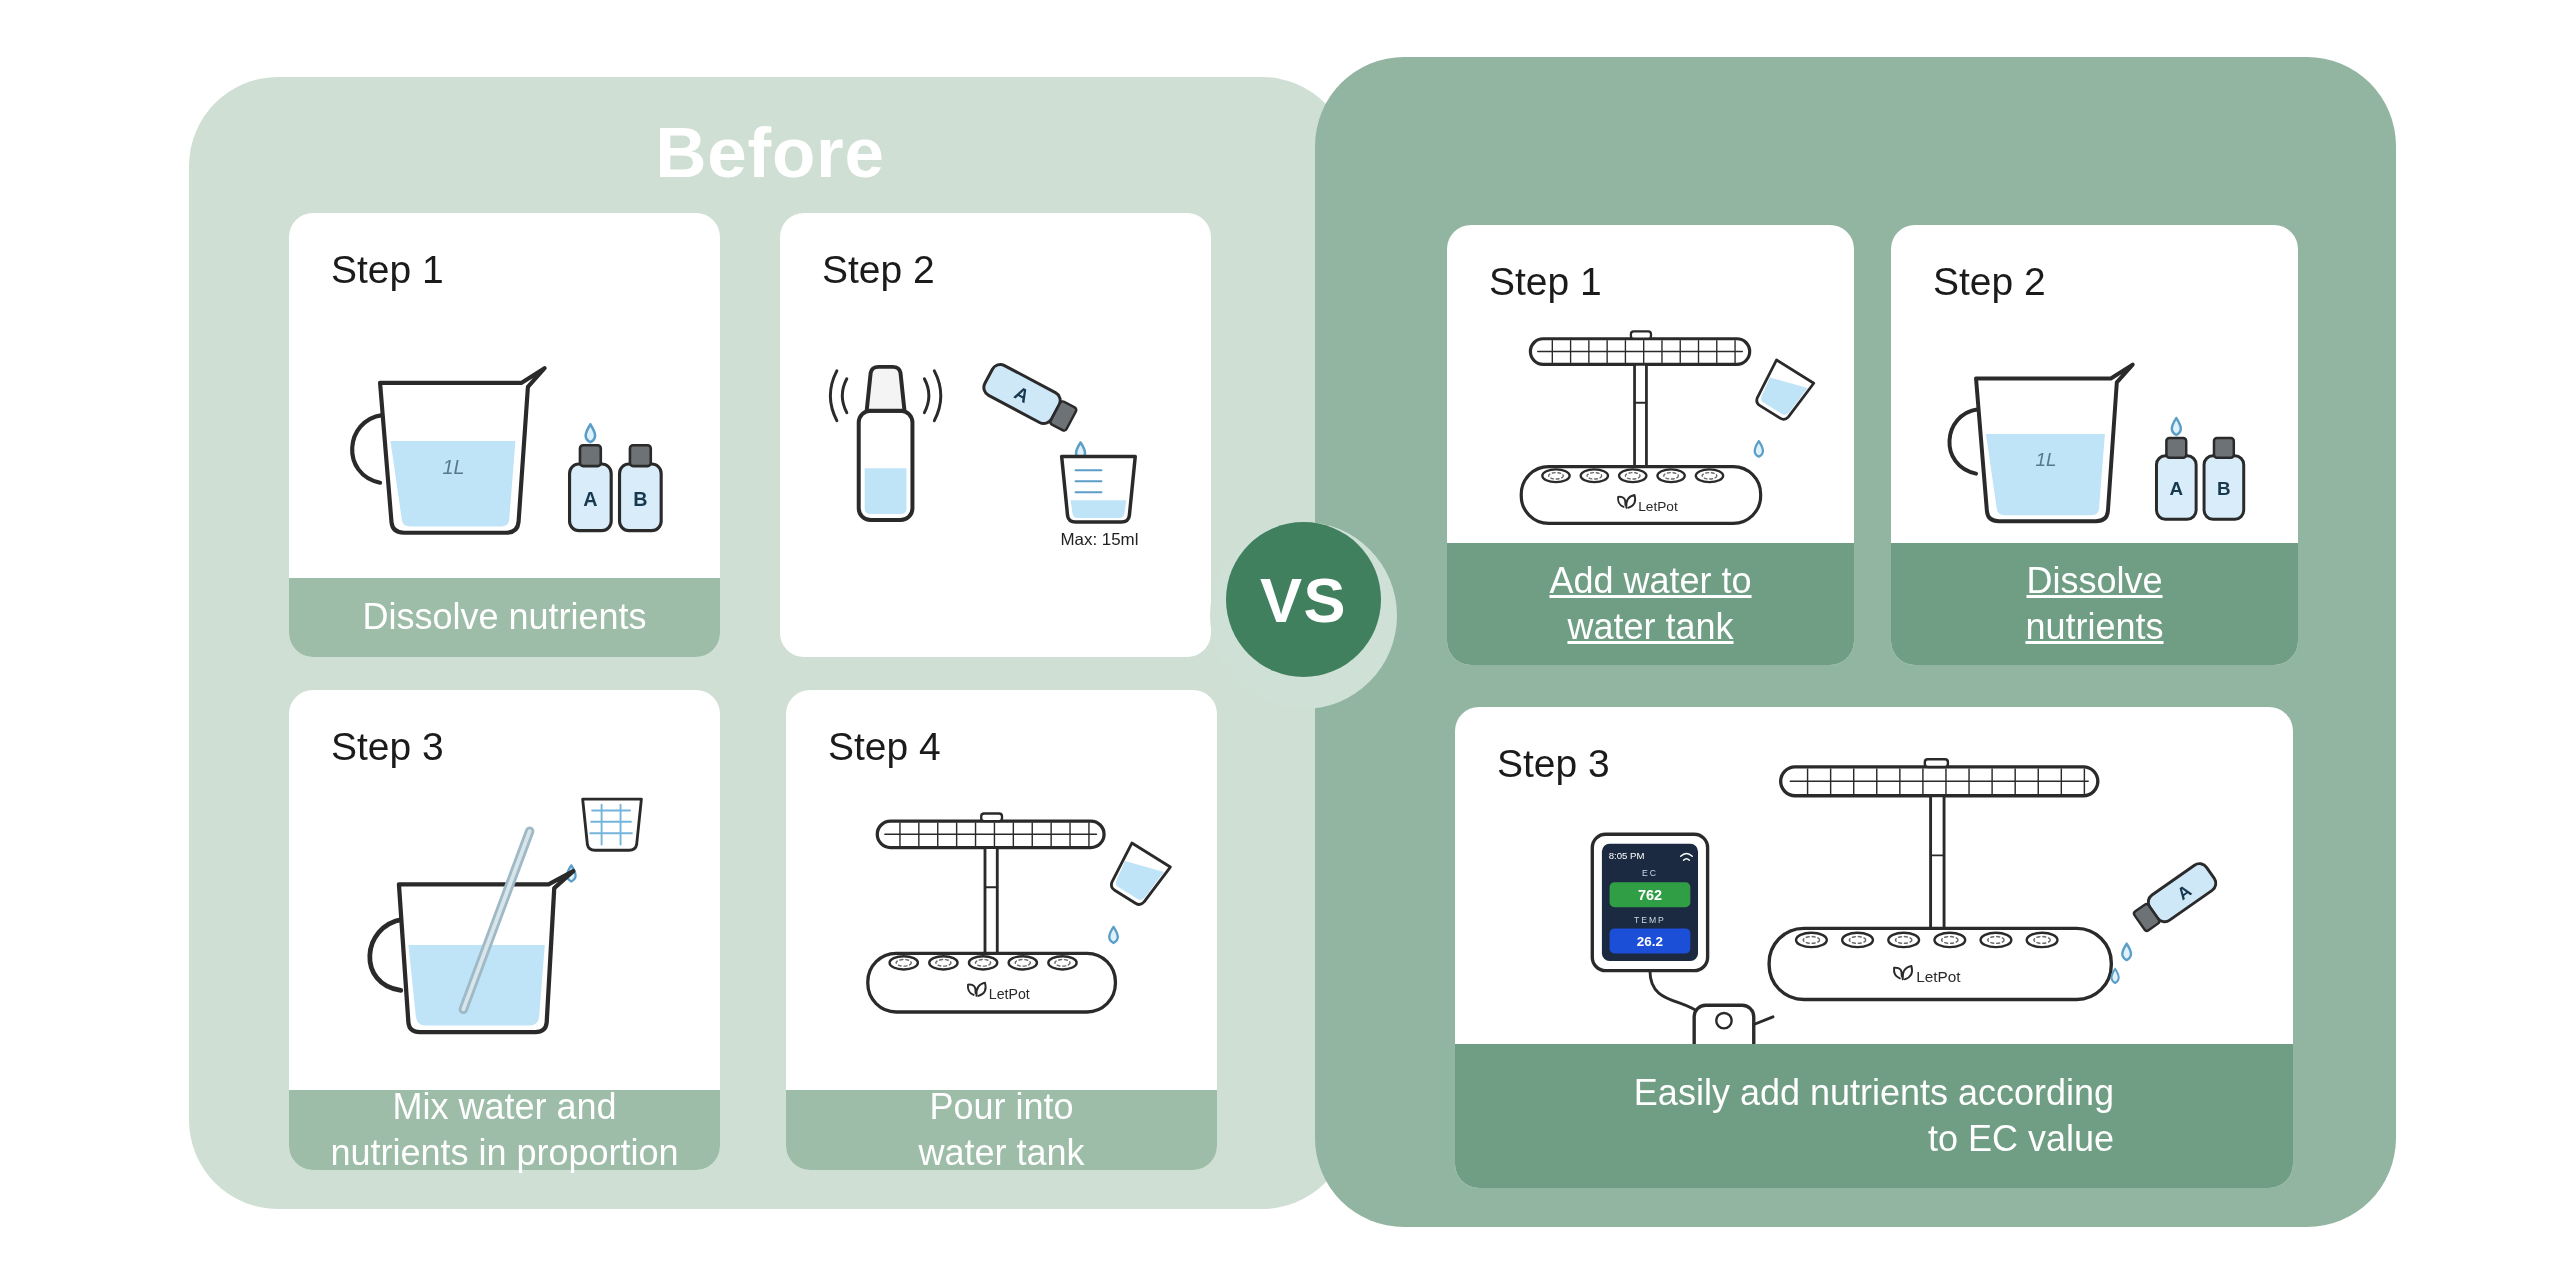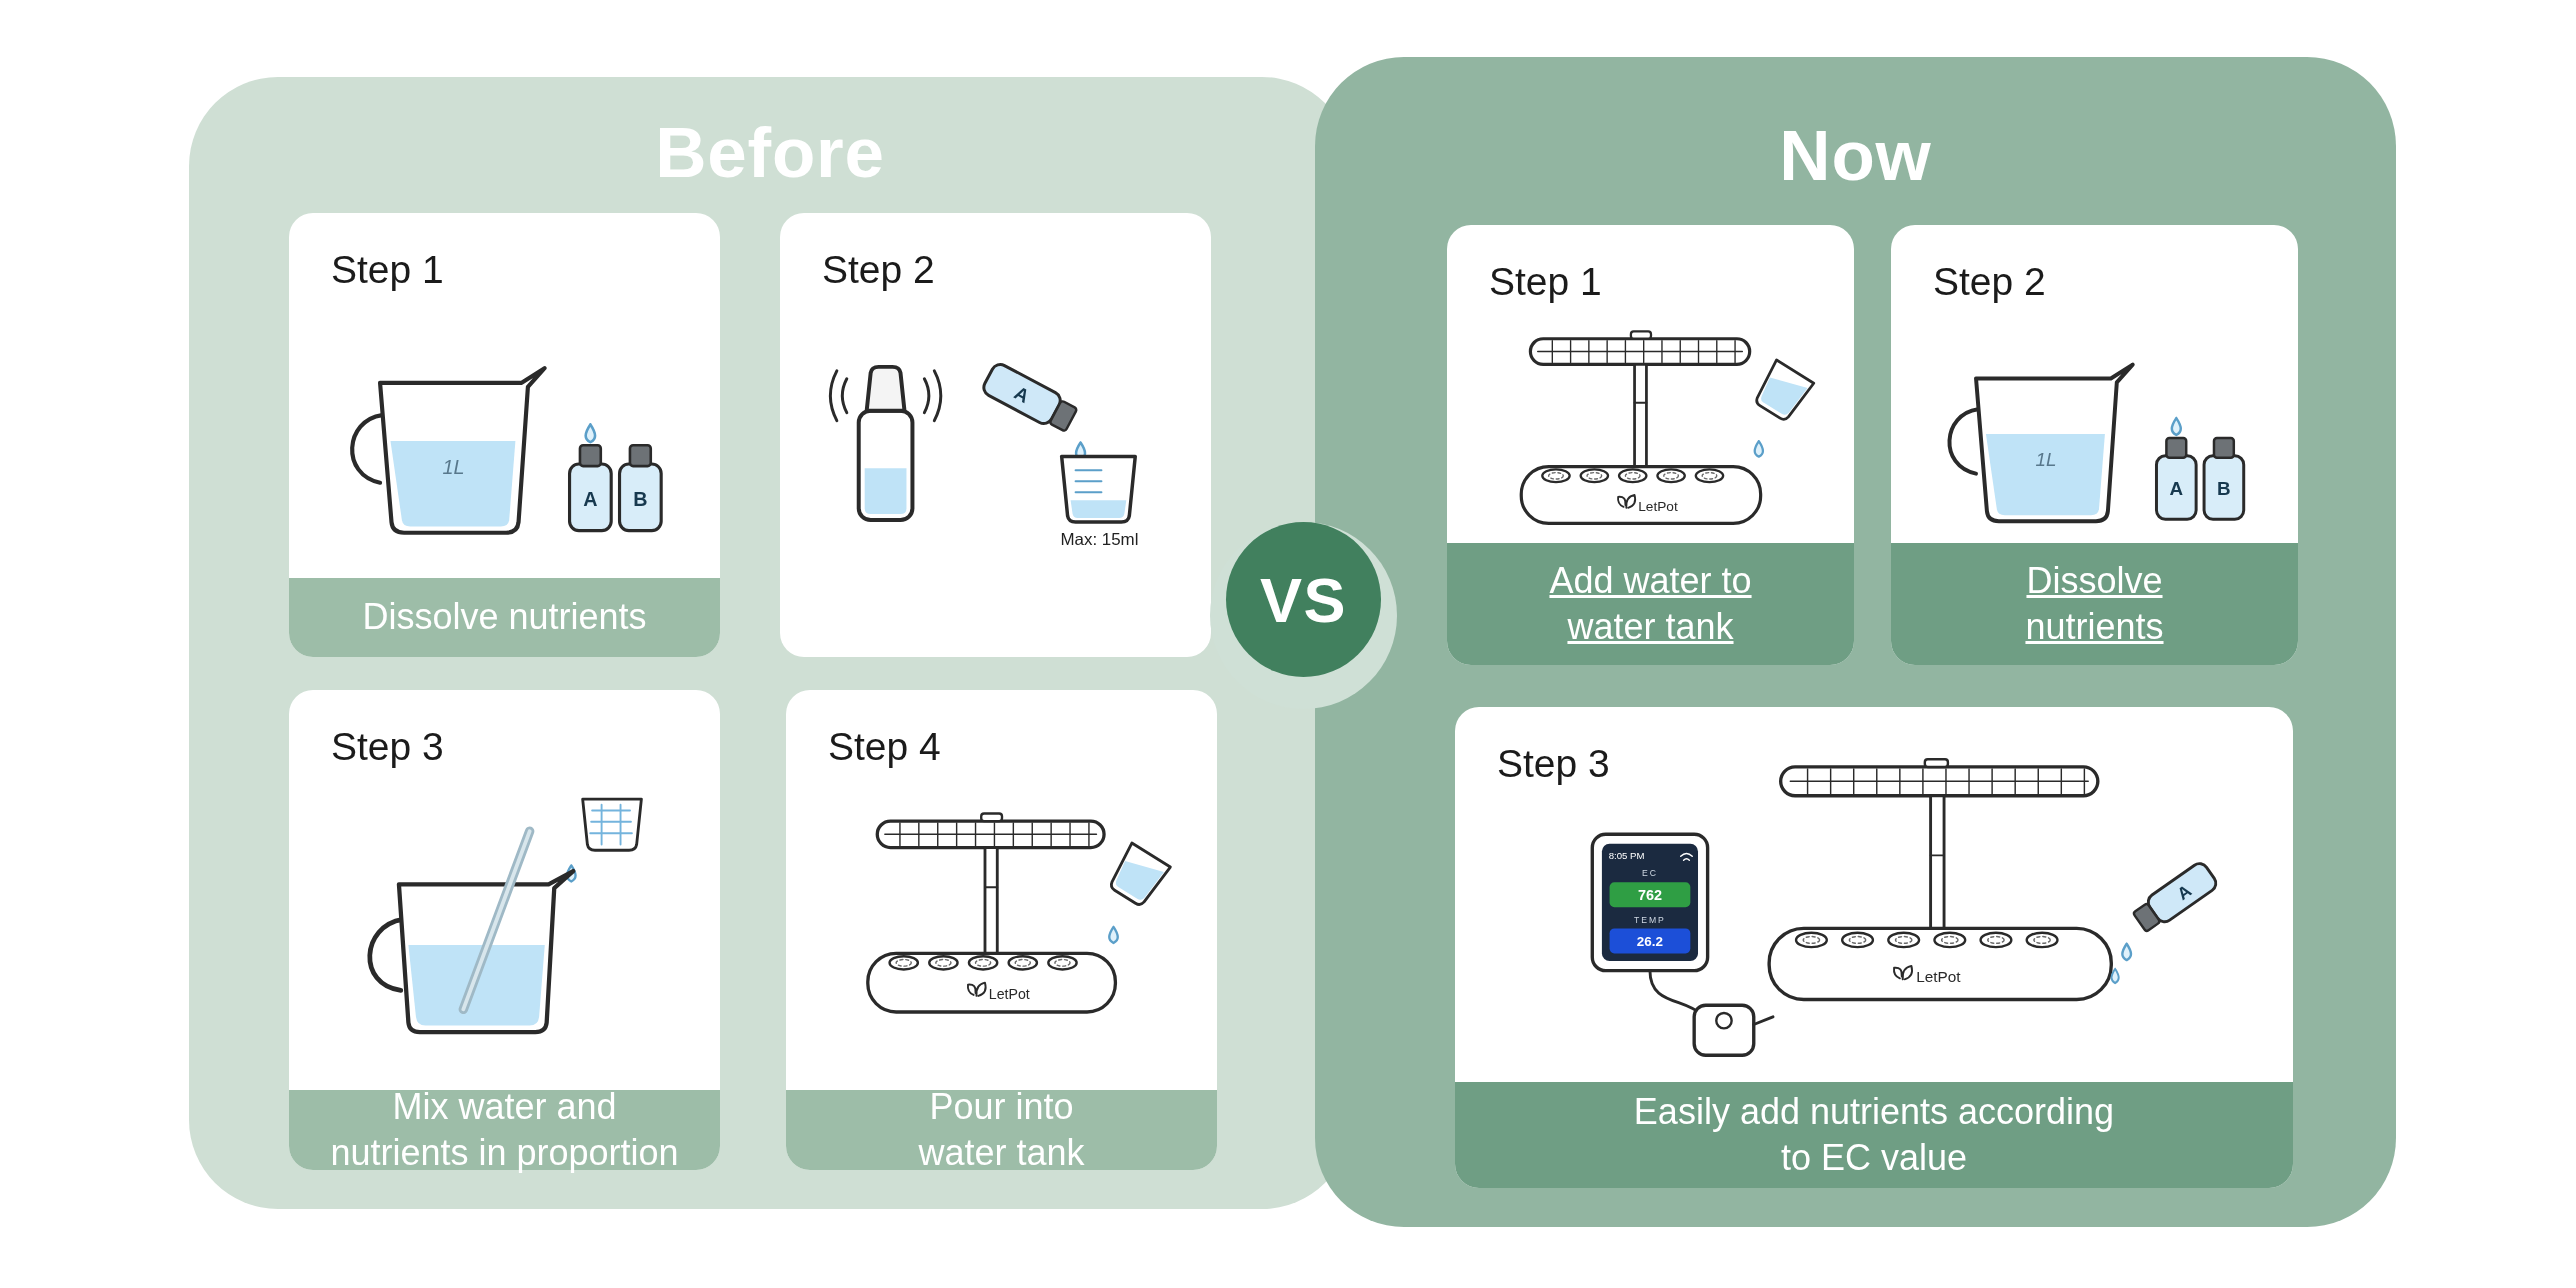--- a/index.html
+++ b/index.html
@@ -55,21 +55,21 @@
   #card-b1 .caption, #card-b2 .caption { height:79px; }
   #card-b3 .caption, #card-b4 .caption { height:80px; }
   #card-b1 .illus, #card-b2 .illus { top:87px; bottom:81px; }
   #card-b3 .illus, #card-b4 .illus { top:85px; bottom:111px; }
 
   
   #card-n1 { left:121px; top:168px; width:407px; height:440px; }
   #card-n2 { left:565px; top:168px; width:407px; height:440px; }
   #card-n3 { left:129px; top:650px; width:838px; height:481px; }
   #card-n1 .caption, #card-n2 .caption { height:122px;text-decoration:underline; }
-  #card-n3 .caption { height:106px; }
+  #card-n3 .caption { height:144px;text-align:right; }
   #card-n1 .illus, #card-n2 .illus { top:85px; bottom:113px; }
   #card-n3 .illus { top:29px; bottom:122px; left:72px; right:29px; }
 
   
   #vs-badge {
     position:absolute; left:1210px; top:522px; width:187px; height:187px;
     border-radius:50%; background: var(--vs-ring, #cfe0d6);
     display:flex; align-items:flex-start; justify-content:center; z-index:4;
   }
   #vs-inner {
@@ -207,21 +207,20 @@
           <path d="M318,138 c-6,9 -6,14 0,17 c6,-3 6,-8 0,-17" fill="#dff1fb" stroke="#5b9fc9" stroke-width="2.5"></path>
         </g>
       </svg>
     </div>
     <div class="caption before-band">Pour into
 water tank</div>
   </div>
 </section>
 
 <section class="panel" id="now-panel">
-  <h1 class="panel-title">Now</h1>
 
   <div class="card" id="card-n1">
     <div class="step-label">Step 1</div>
     <div class="illus">
       <svg viewBox="0 0 400 255" width="366" height="233">
         <g stroke-linecap="round" stroke-linejoin="round">
           <g>
             <rect x="68" y="26" width="240" height="28" rx="14" fill="#ffffff" stroke="#2a2a2a" stroke-width="3.5"></rect>
             <path d="M76,40 h224" stroke="#2a2a2a" stroke-width="1.5"></path>
             <path d="M92,28 v24 M112,28 v24 M132,28 v24 M152,28 v24 M172,28 v24 M192,28 v24 M212,28 v24 M232,28 v24 M252,28 v24 M272,28 v24 M292,28 v24" stroke="#2a2a2a" stroke-width="1.5"></path>

